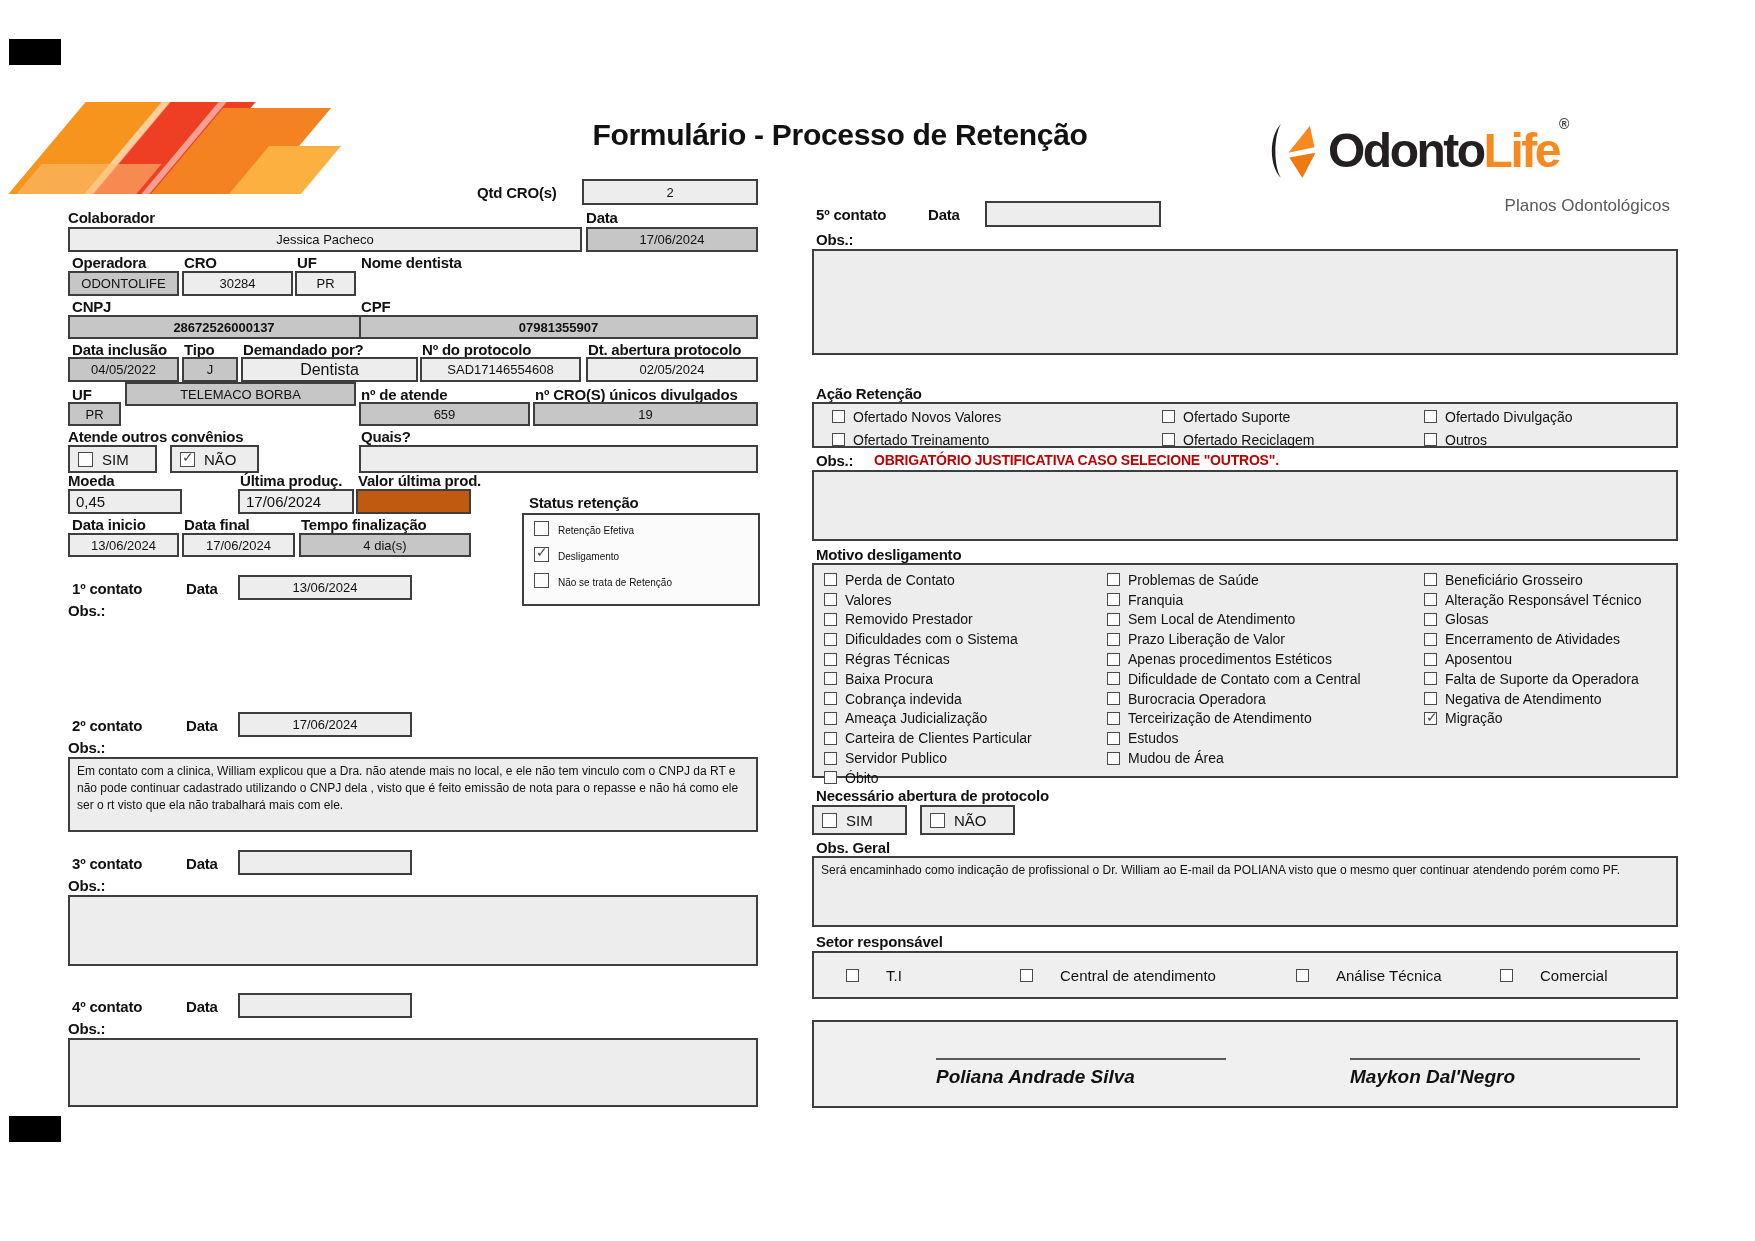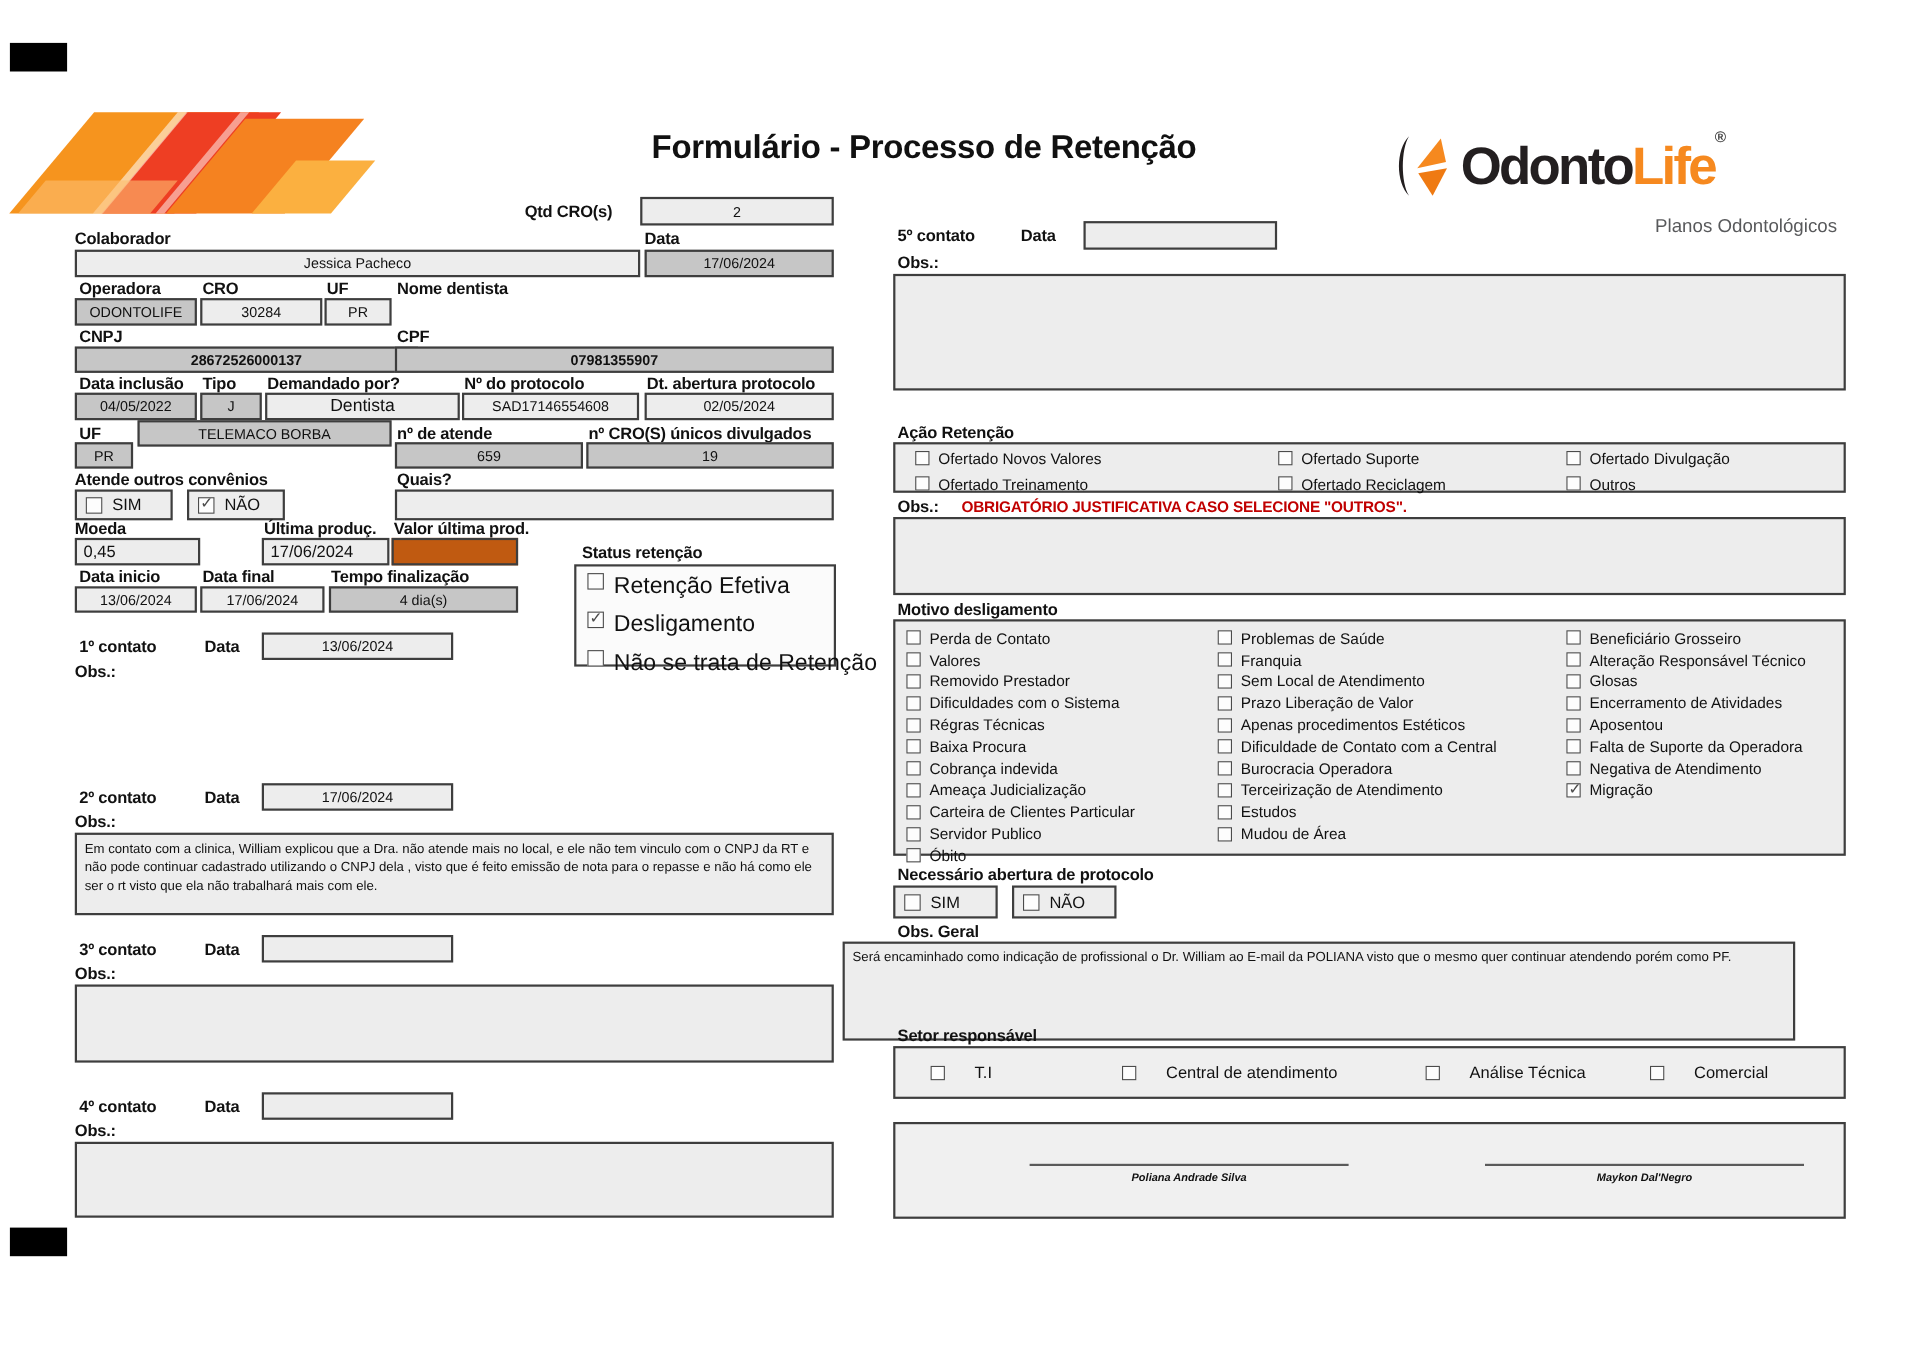--- a/index.html
+++ b/index.html
@@ -11,26 +11,26 @@
   .box.dk{background:#c6c6c6;}
   .box.bold{font-weight:bold;}
   .box.leftal{justify-content:flex-start;padding-left:6px;}
   .box.orange{background:#c05a11;}
   .obsbox{position:absolute;border:2px solid #3e3e3e;background:#ededed;box-sizing:border-box;
           font-size:12px;padding:4px 7px;line-height:1.4;text-align:left;}
   .cb{display:inline-block;width:13px;height:13px;border:1px solid #4b4b4b;background:#fdfdfd;
       flex:none;position:relative;box-sizing:border-box;}
   .cb.lg{width:15px;height:15px;}
   .cb.on::after{content:"\2713";position:absolute;left:1px;top:-4px;font-size:14px;color:#4a4a4a;}
-  .cbrow{display:flex;align-items:flex-start;gap:9px;font-size:21px;}
+  .cbrow{display:flex;align-items:flex-end;gap:9px;font-size:10px;}
   .mitem{display:flex;align-items:center;gap:8px;height:19.8px;font-size:14px;white-space:nowrap;}
   .statcol{position:absolute;display:flex;flex-direction:column;gap:11px;}
   .mark{position:absolute;background:#000;}
   .sigline{position:absolute;border-top:2px solid #5a5a5a;}
-  .signame{position:absolute;font-size:10px;font-weight:bold;font-style:italic;text-align:center;}
+  .signame{position:absolute;font-size:19px;font-weight:bold;font-style:italic;}
   .title{position:absolute;font-size:30px;font-weight:bold;text-align:center;letter-spacing:-0.3px;}
   .brand{position:absolute;font-size:48px;font-weight:bold;letter-spacing:-2.5px;white-space:nowrap;}
   .brand .blk{color:#231f20;} .brand .org{color:#f6891f;}
   .brand sup{font-size:14px;letter-spacing:0;vertical-align:38px;color:#444;}
   .tagline{position:absolute;font-size:17px;color:#58595b;text-align:right;letter-spacing:0;}
   .gband{position:absolute;transform:skewX(-40deg);}
   .warning{position:absolute;font-size:14px;font-weight:bold;color:#c00000;white-space:nowrap;letter-spacing:-0.2px;}
   .acao-grid{position:absolute;display:grid;grid-template-columns:330px 262px 1fr;
              padding:5px 0 0 20px;box-sizing:border-box;row-gap:3px;}
   .mcol{position:absolute;}
@@ -339,21 +339,21 @@
   <div class="box" style="left:812px;top:805px;width:95px;height:30px;justify-content:flex-start;padding-left:8px;gap:9px;font-size:15px">
     <span class="cb lg"></span>
     <span>SIM</span>
   </div>
   <div class="box" style="left:920px;top:805px;width:95px;height:30px;justify-content:flex-start;padding-left:8px;gap:9px;font-size:15px">
     <span class="cb lg"></span>
     <span>NÃO</span>
   </div>
 
   <div class="lbl" style="left:816px;top:839px">Obs. Geral</div>
-  <div class="obsbox" style="left:766px;top:856px;width:866px;height:90px">Será encaminhado como indicação de profissional o Dr. William ao E-mail da POLIANA visto que o mesmo quer continuar atendendo porém como PF.</div>
+  <div class="obsbox" style="left:812px;top:856px;width:866px;height:71px">Será encaminhado como indicação de profissional o Dr. William ao E-mail da POLIANA visto que o mesmo quer continuar atendendo porém como PF.</div>
 
   <div class="lbl" style="left:816px;top:933px">Setor responsável</div>
   <div class="box" style="left:812px;top:951px;width:866px;height:48px;background:#efefef"></div>
   <div class="sitem" style="left:846px;top:967px">
     <span class="cb"></span>
     <span>T.I</span>
   </div>
   <div class="sitem" style="left:1020px;top:967px">
     <span class="cb"></span>
     <span>Central de atendimento</span>

